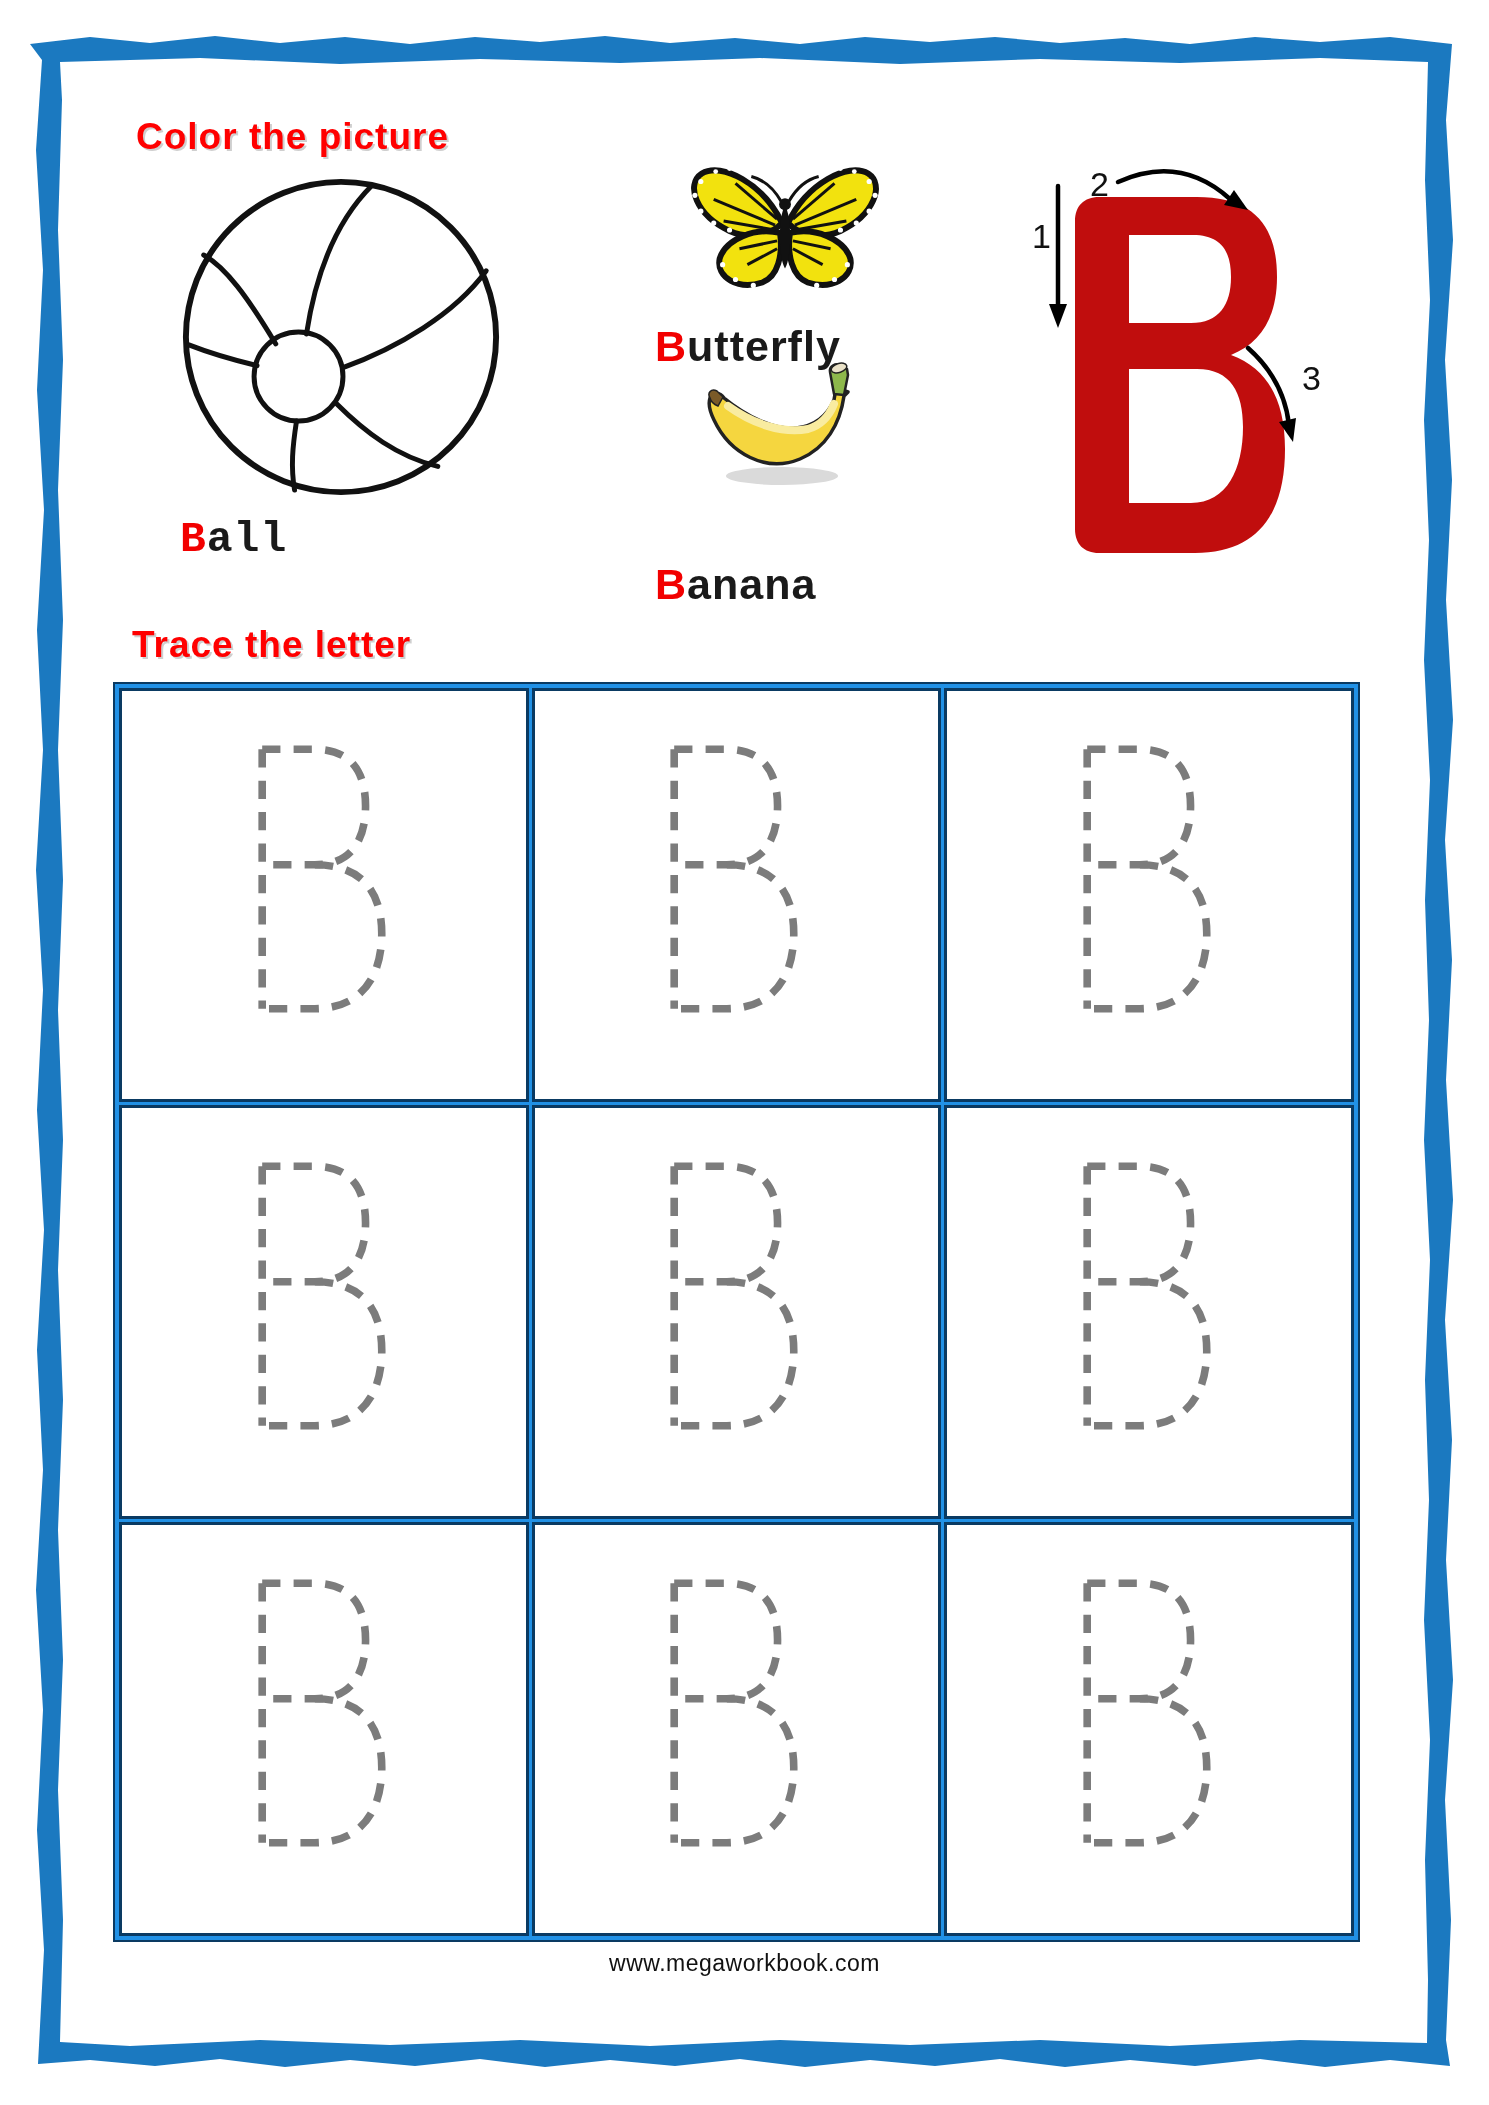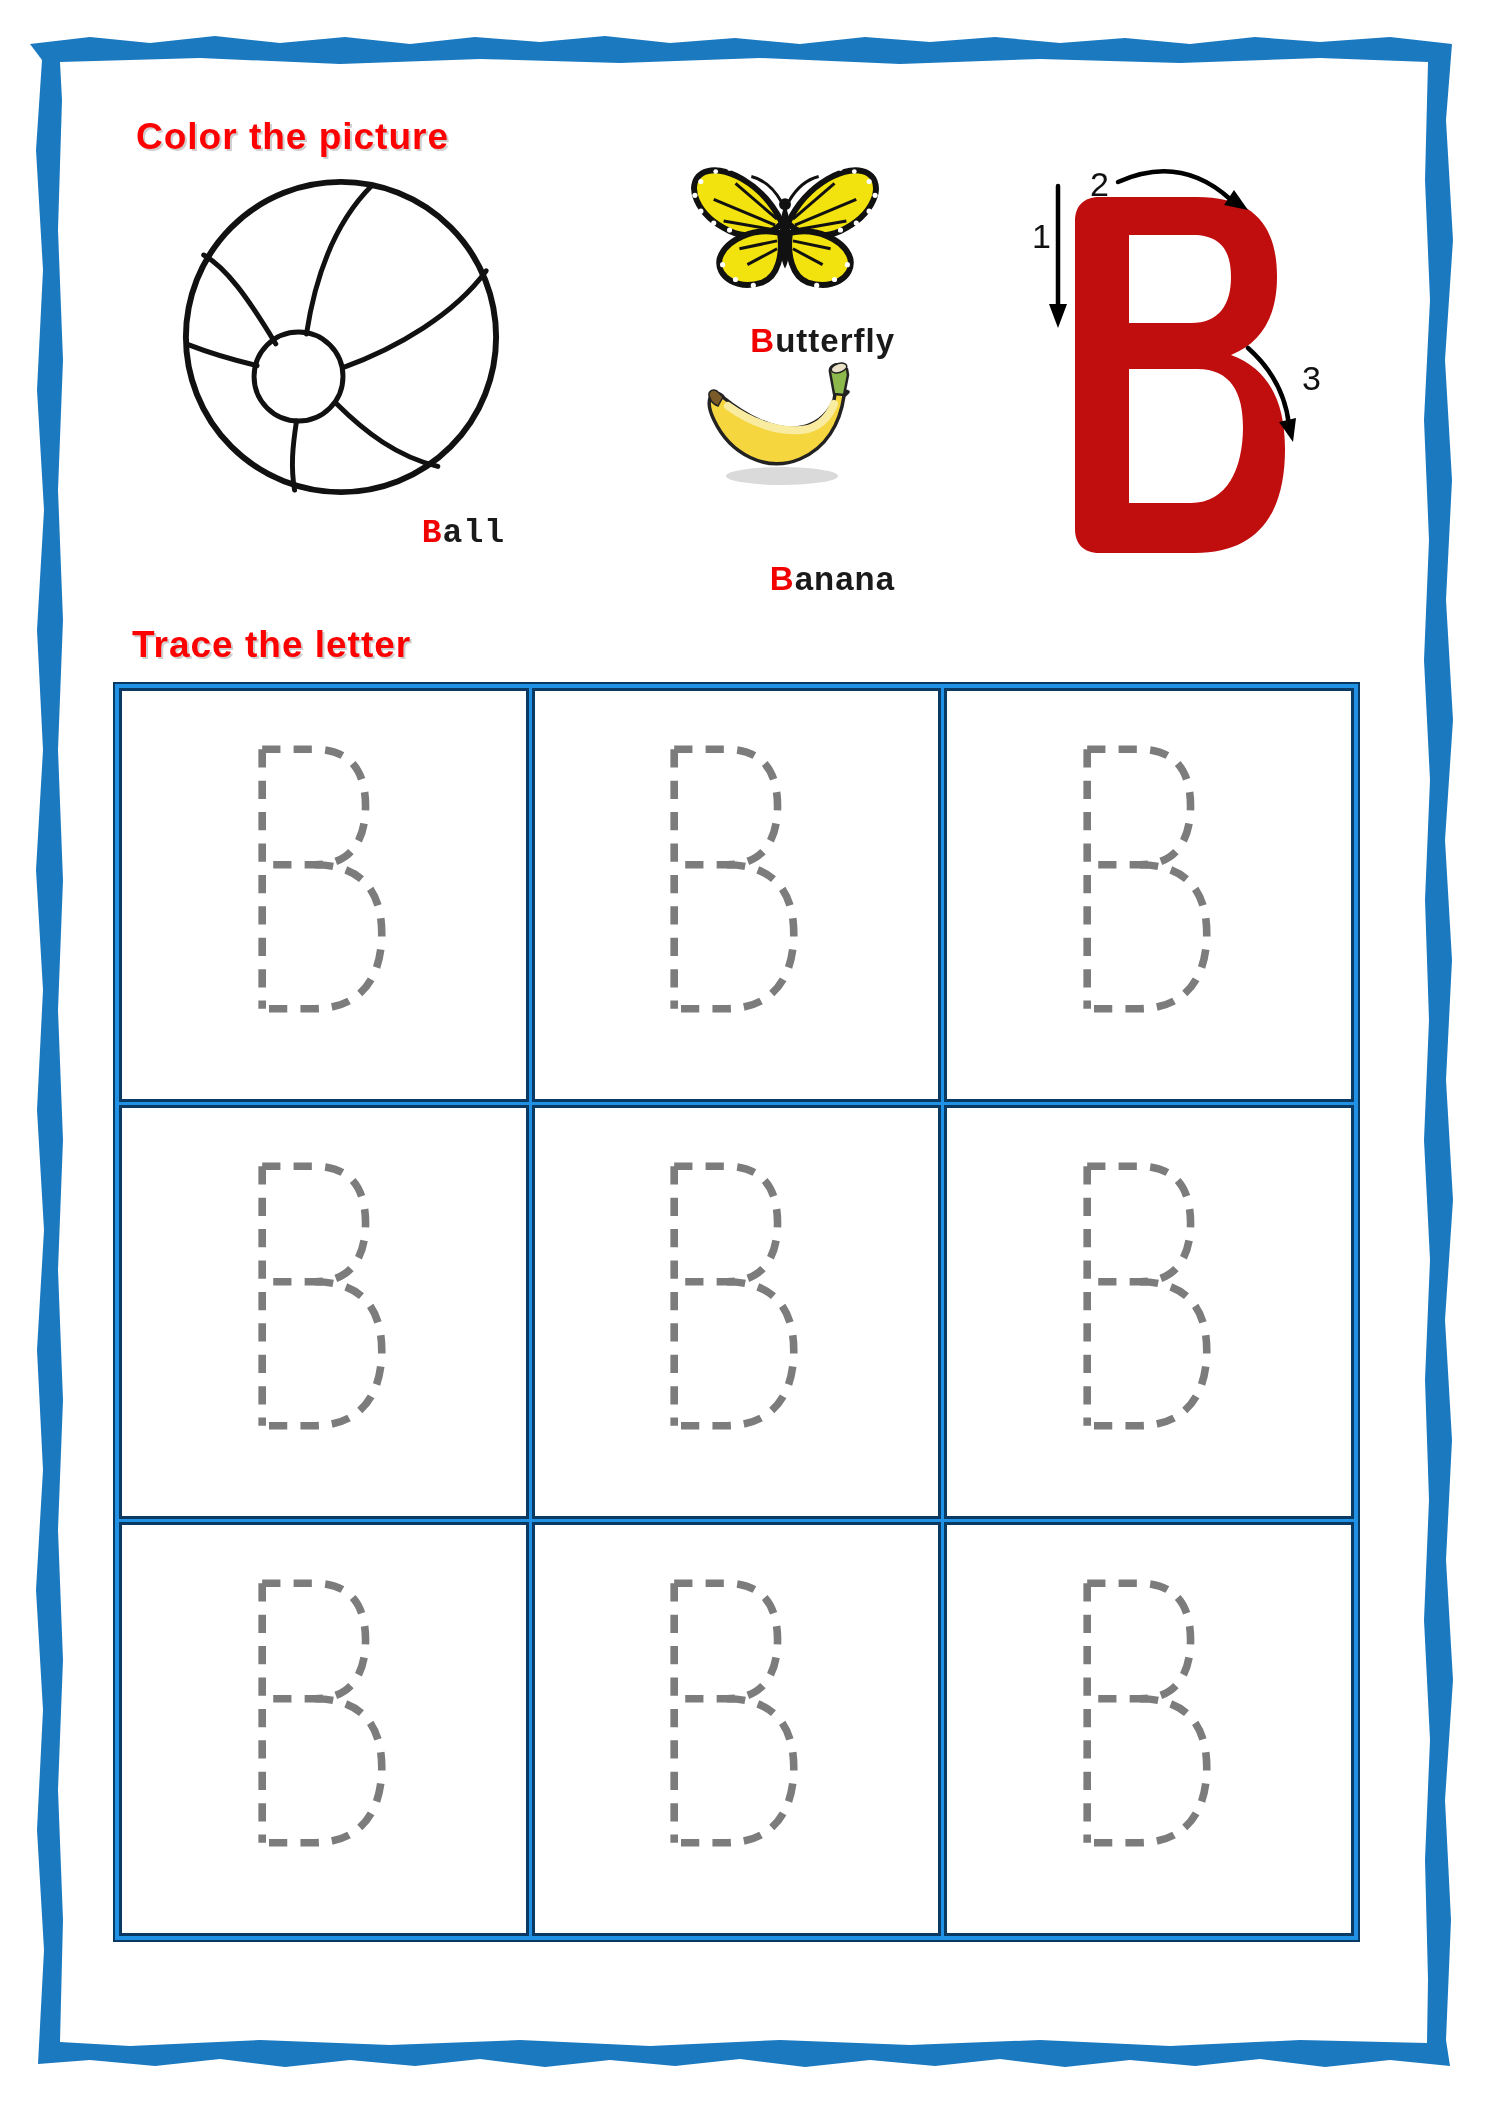--- a/index.html
+++ b/index.html
@@ -19,24 +19,24 @@
     font-size:37px;
     letter-spacing:1px;
     text-shadow:2px 2px 0 #cfcfcf;
     white-space:nowrap;
   }
   #color-heading{left:136px;top:116px;}
   #trace-heading{left:132px;top:624px;}
   .pic{position:absolute;}
   .pic-label{
     position:absolute;
-    font-size:33px;
+    font-size:43px;
     font-weight:600;
     color:#1a1a1a;
-    text-align:right;
+    text-align:left;
     letter-spacing:1px;
     white-space:nowrap;
   }
   .pic-label .initial{color:#f20000;}
   #ball-pic{left:178px;top:172px;width:326px;height:330px;}
   #ball-label{left:180px;top:515px;width:325px;font-family:Liberation Mono, monospace;}
   #butterfly-pic{left:686px;top:158px;width:198px;height:142px;}
   #butterfly-label{left:655px;top:322px;width:240px;}
   #banana-pic{left:698px;top:362px;width:170px;height:135px;}
   #banana-label{left:655px;top:524px;width:240px;margin-top:36px;}
@@ -250,14 +250,15 @@
           <use href="#traceB"></use>
         </svg>
       </div>
     <div class="trace-cell">
         <svg viewBox="0 0 150 268">
           <use href="#traceB"></use>
         </svg>
       </div>
   </div>
 
+  <div class="footer">www.megaworkbook.com</div>
 
 </div>
 
 </body></html>

